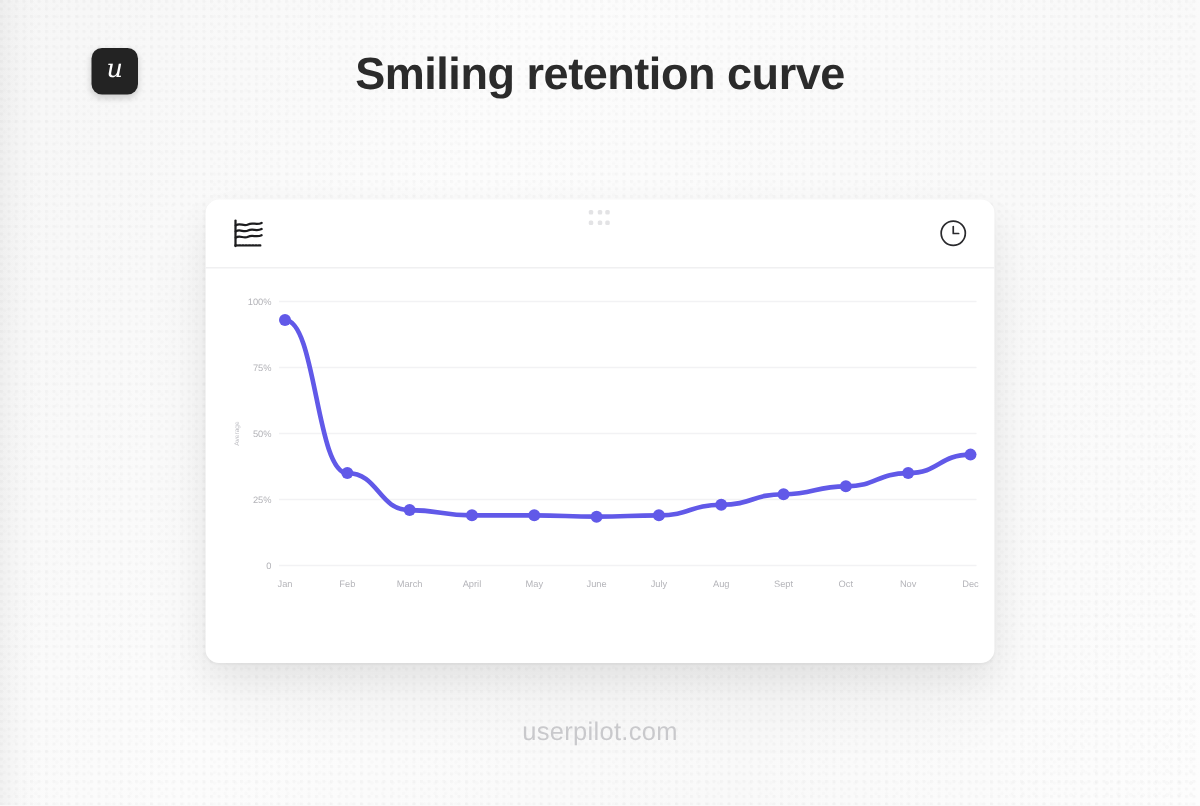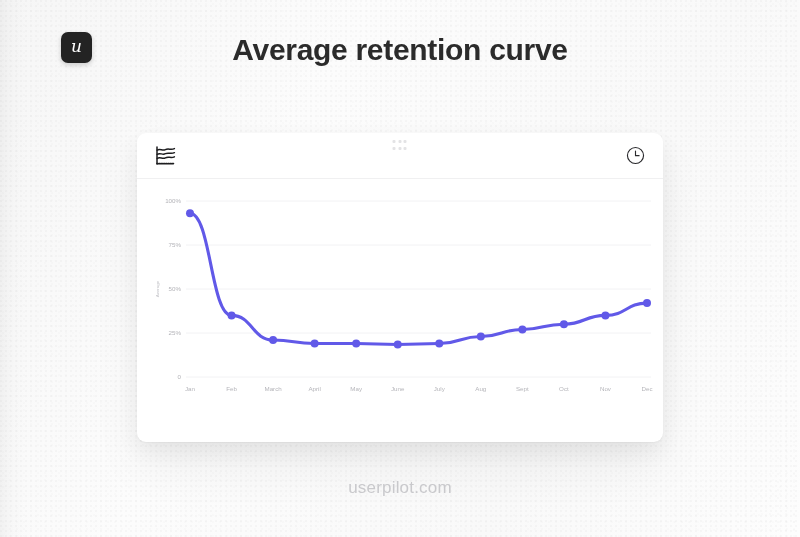--- a/index.html
+++ b/index.html
@@ -147,21 +147,21 @@
 <body>
 
 <div id="page-bg">
   <div id="page-bg-left"></div>
 </div>
 
 <div id="logo-badge">
   <span class="glyph">u</span>
 </div>
 
-<div id="headline">Average retention curve</div>
+<div id="headline">Smiling retention curve</div>
 
 <div id="chart-card">
 
   <div id="card-header">
 
     <span id="chart-type-icon">
       <svg viewBox="0 0 24 24" width="24" height="24" aria-hidden="true">
         <path d="M3 3 V20" stroke="#1d1d1f" stroke-width="1.5" fill="none" stroke-linecap="round"></path>
         <path d="M3.2 6.2 C6 4.2 8.4 7.2 11.4 5.6 C14.4 4 17 6.4 20.4 4.6" stroke="#1d1d1f" stroke-width="1.5" fill="none" stroke-linecap="round"></path>
         <path d="M3.2 10.3 C6 8.3 8.4 11.3 11.4 9.7 C14.4 8.1 17 10.5 20.4 8.7" stroke="#1d1d1f" stroke-width="1.5" fill="none" stroke-linecap="round"></path>

